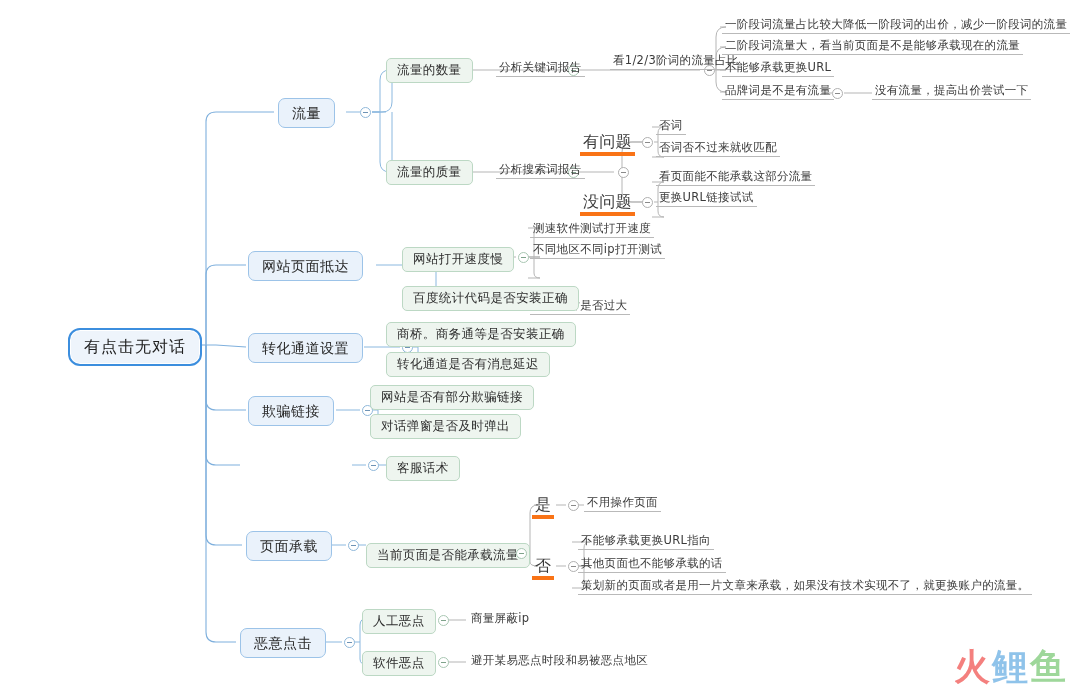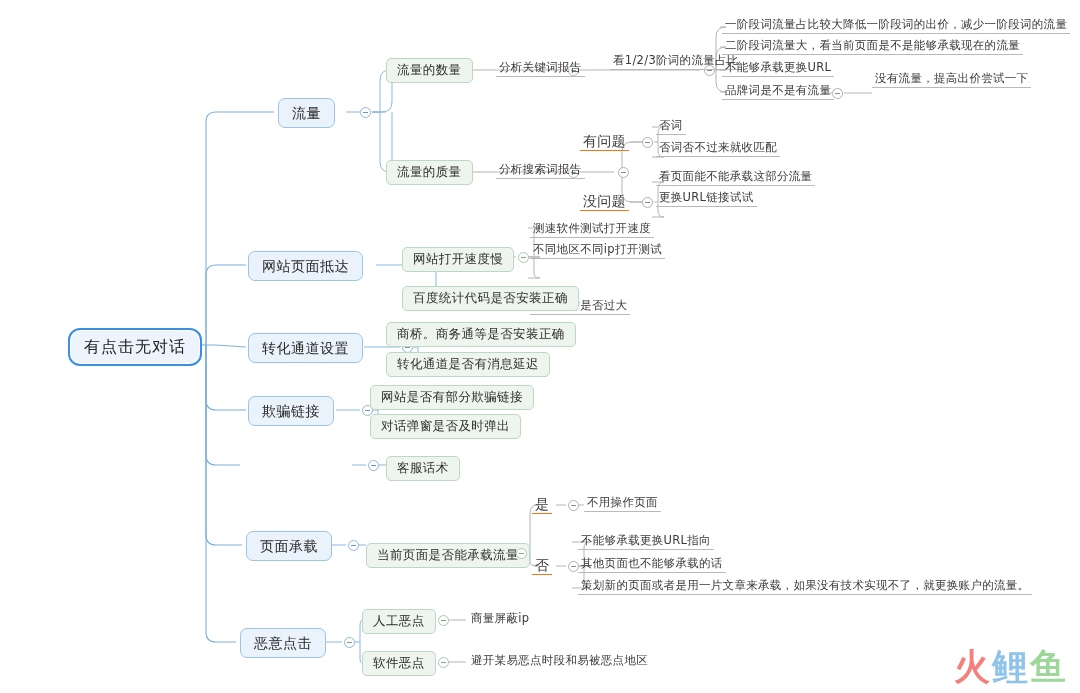--- a/index.html
+++ b/index.html
@@ -68,24 +68,24 @@
     color: #3a3a3a;
     padding: 1px 3px 2px 3px;
     border-bottom: 1px solid #b9b9b9;
     letter-spacing: .3px;
     background: transparent;
   }
   .node.plain.noline { border-bottom: none; }
 
   
   .node.label {
-    font-size: 14px;
+    font-size: 16px;
     color: #3a3a3a;
     padding: 1px 3px 2px 3px;
-    border-bottom: 1px solid #f97316;
+    border-bottom: 4px solid #f97316;
     letter-spacing: .3px;
   }
 
   
   .toggle {
     position: absolute;
     width: 11px; height: 11px;
     border-radius: 50%;
     border: 1px solid #8fb8da;
     background: #ffffff;
@@ -282,21 +282,21 @@
   <div class="node plain" style="left:722px; top:39px;">
     <span>二阶段词流量大，看当前页面是不是能够承载现在的流量</span>
   </div>
   <div class="node plain" style="left:722px; top:61px;">
     <span>不能够承载更换URL</span>
   </div>
   <div class="node plain" style="left:722px; top:84px;justify-content:flex-end;">
     <span>品牌词是不是有流量</span>
   </div>
   <div class="toggle grey" style="left:832px; top:88px;"></div>
-  <div class="node plain" style="left:872px; top:72px;">
+  <div class="node plain" style="left:872px; top:84px;">
     <span>没有流量，提高出价尝试一下</span>
   </div>
 
   <div class="node lvl2" style="left:386px; top:160px;">
     <span>流量的质量</span>
   </div>
   <div class="toggle green" style="left:568px; top:167px;"></div>
 
   <div class="node plain" style="left:496px; top:163px;">
     <span>分析搜索词报告</span>

